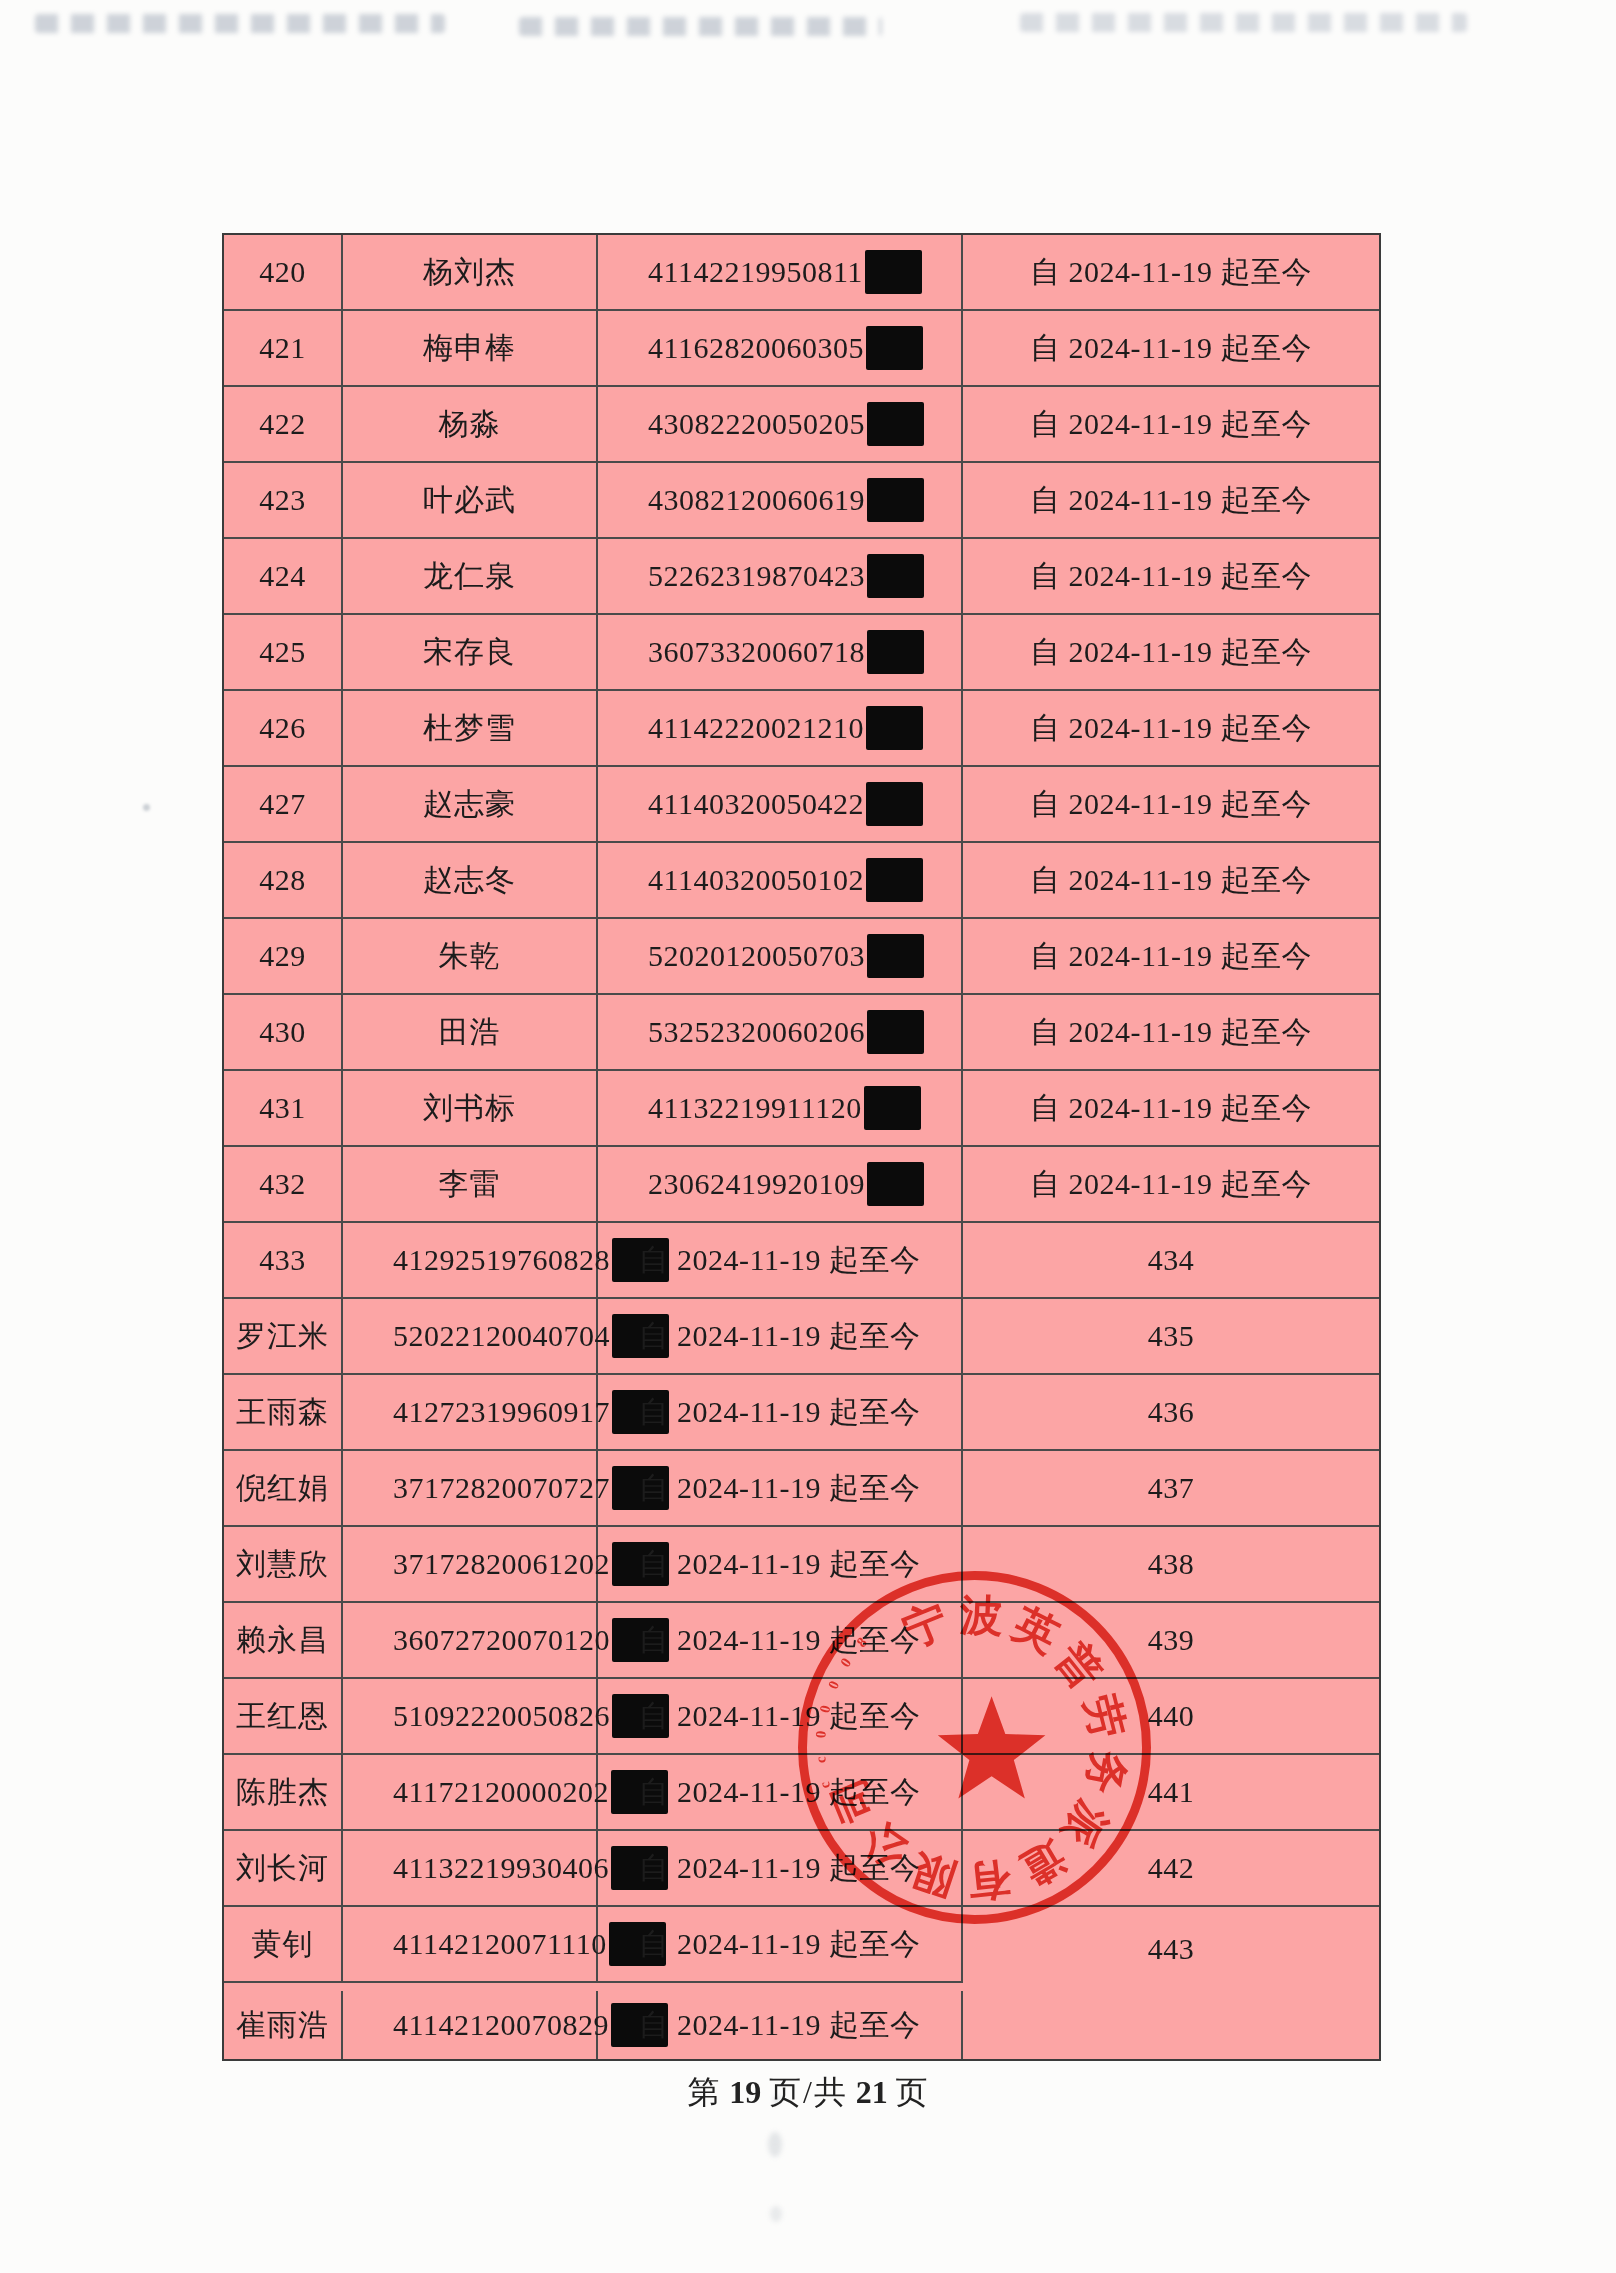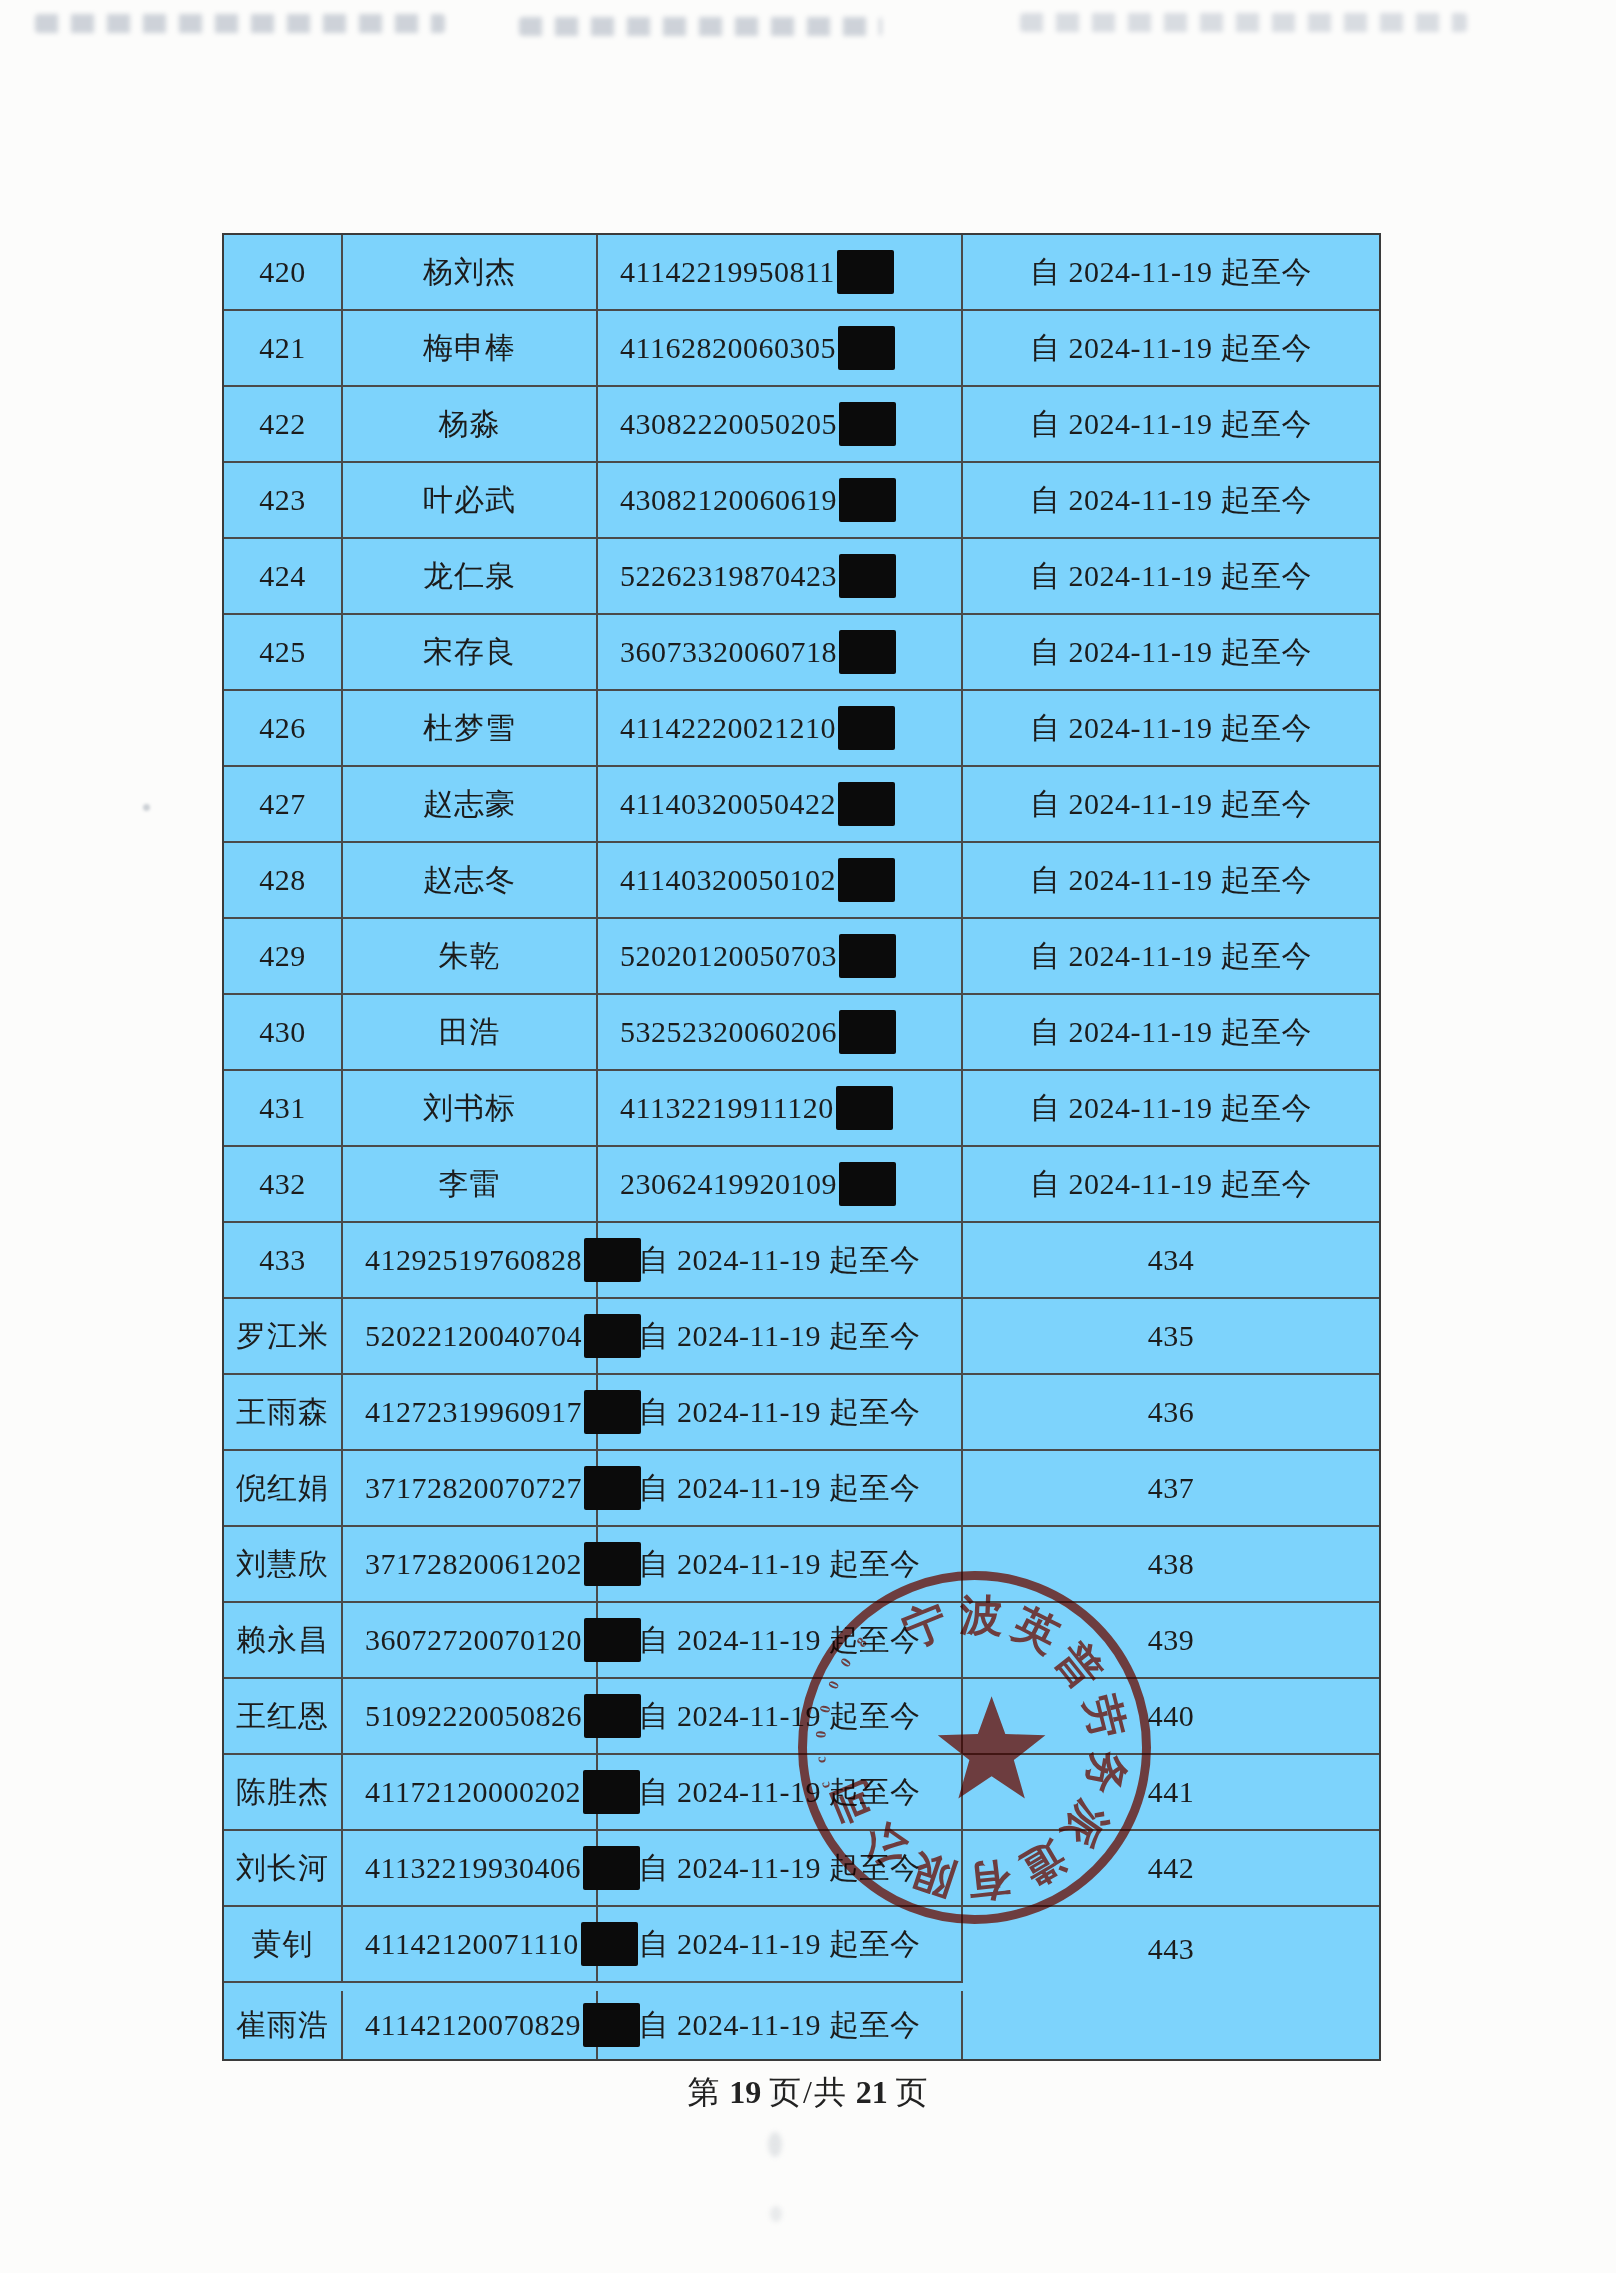--- a/index.html
+++ b/index.html
@@ -24,30 +24,30 @@
   .speck.s3{left:770px;top:2206px;width:11.7px;height:15.6px;opacity:.2;filter:blur(2.9px);}
   .speck.s4{left:773px;top:2095px;width:7.8px;height:9.8px;opacity:.2;filter:blur(2px);}
 
   
   .sheet-table{
     position:absolute;left:222px;top:233px;width:1155px;
     border:2.9px solid #3b3b3b;
     display:grid;
     grid-template-columns:119px 255px 365px 416px;
     grid-auto-rows:76px;
-    background:#7dd3fc;
+    background:#fca5a5;
   }
   .cell{
     display:flex;align-items:center;justify-content:center;
     border-right:2px solid #4a4a4a;border-bottom:2px solid #4a4a4a;
     font-size:30px;letter-spacing:0.5px;overflow:visible;white-space:nowrap;
   }
   .cell:nth-child(4n){border-right:none;}
   .cell:nth-last-child(-n+4){border-bottom:none;margin-top:8px;}
-  .cell.c-id{justify-content:flex-start;padding-left:22px;}
+  .cell.c-id{justify-content:flex-start;padding-left:50px;}
   .redaction{
     display:inline-block;width:57px;height:44px;background:#0b0b0b;
     margin-left:2px;border-radius:2px;flex:0 0 auto;
   }
   .c-name{letter-spacing:1px;}
 
   
   .stamp{
     position:absolute;left:780px;top:1553px;width:390px;height:390px;
     mix-blend-mode:multiply;opacity:.9;filter:blur(0.4px);

